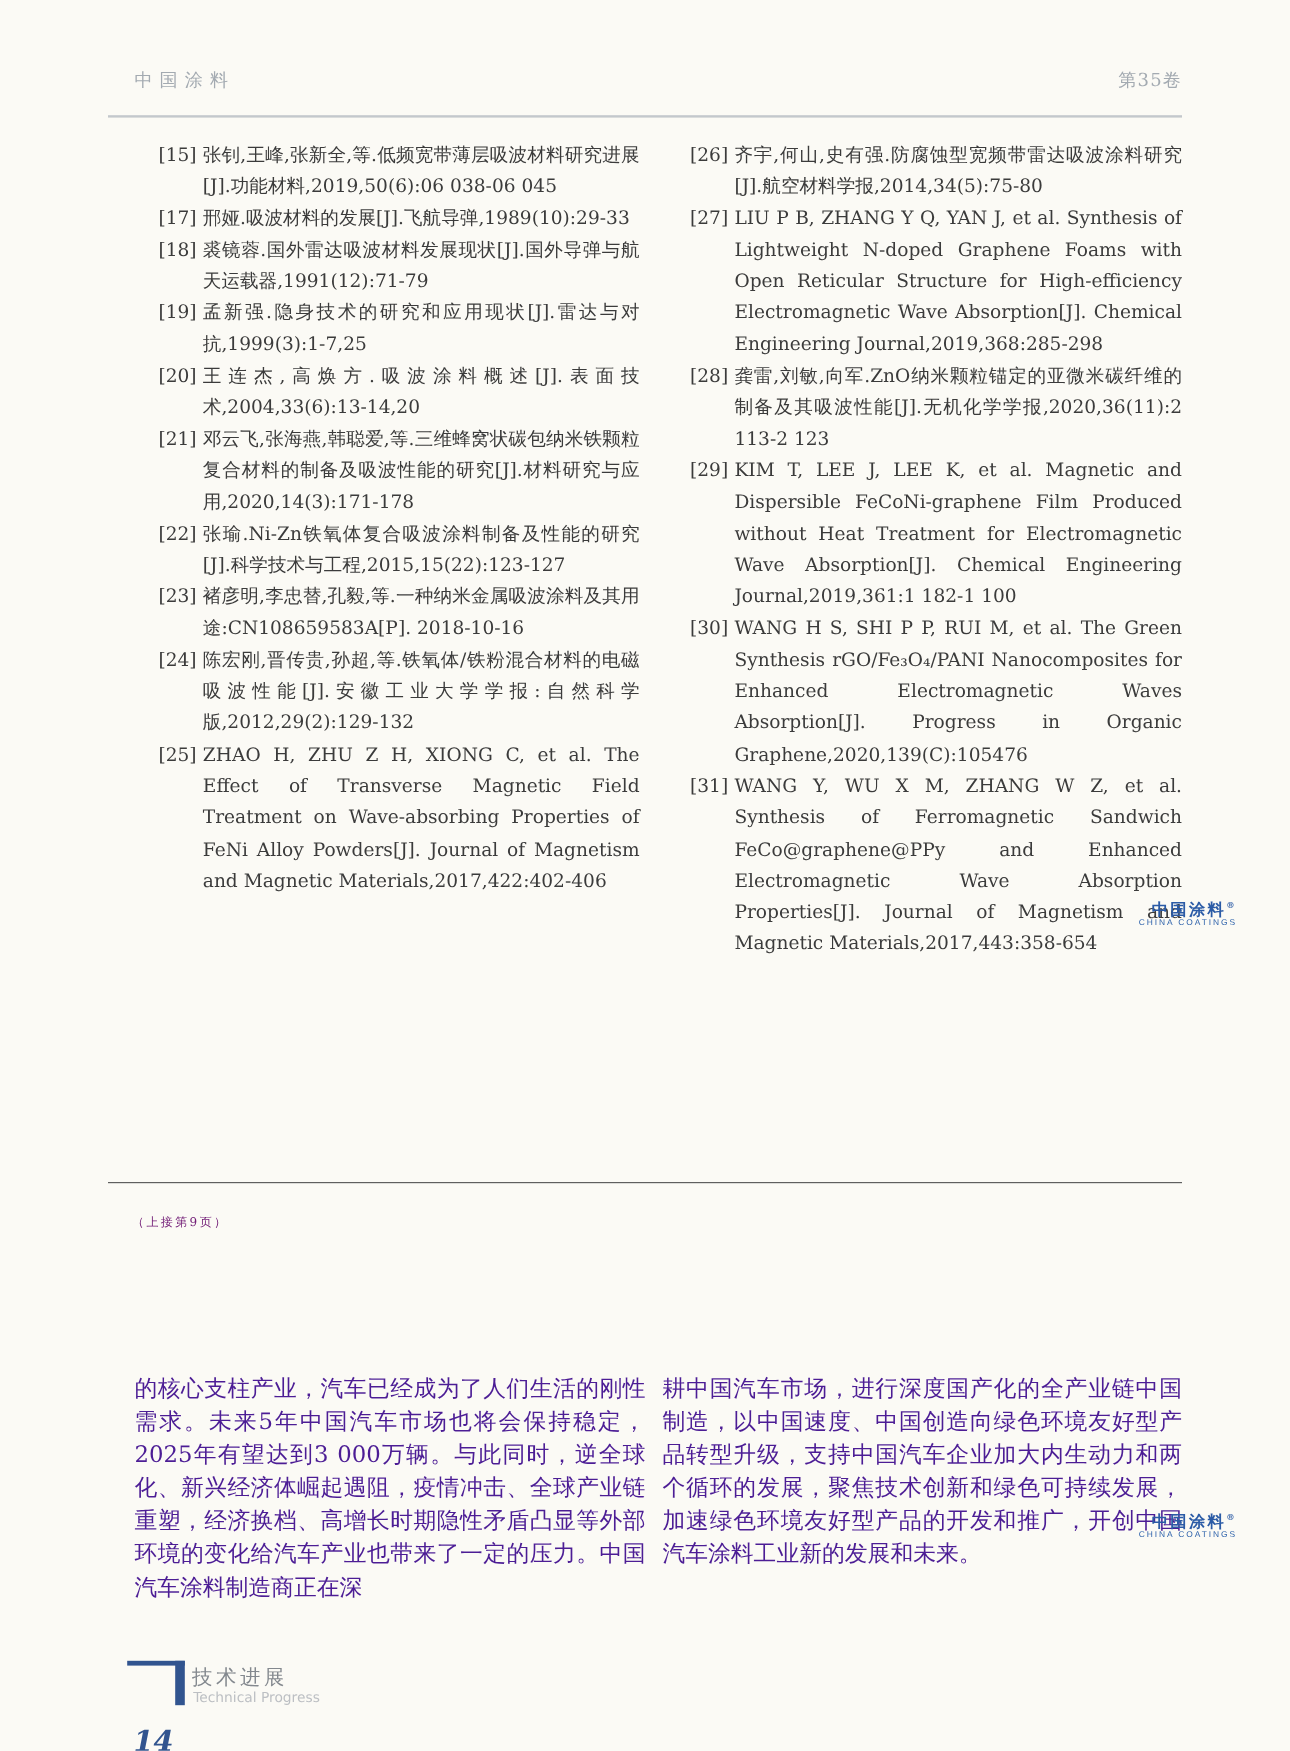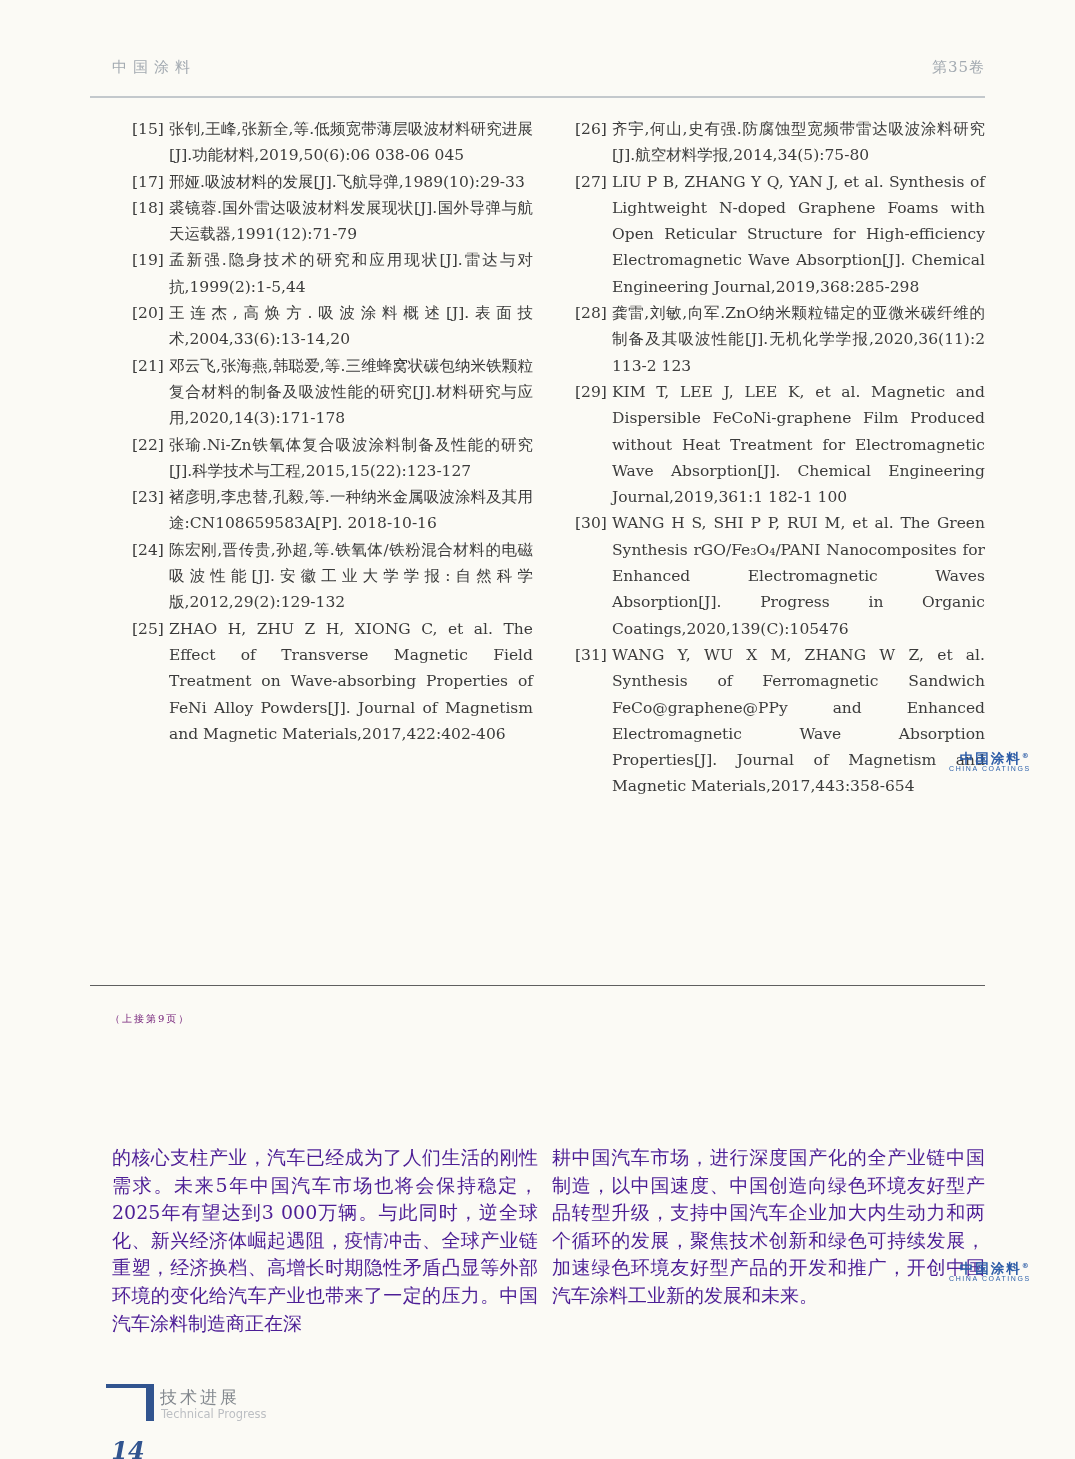--- a/index.html
+++ b/index.html
@@ -70,21 +70,21 @@
   <div class="ref">
     <span class="ref-num">[17]</span>
     <span class="ref-text">邢娅.吸波材料的发展[J].飞航导弹,1989(10):29-33</span>
   </div>
   <div class="ref">
     <span class="ref-num">[18]</span>
     <span class="ref-text">裘镜蓉.国外雷达吸波材料发展现状[J].国外导弹与航天运载器,1991(12):71-79</span>
   </div>
   <div class="ref">
     <span class="ref-num">[19]</span>
-    <span class="ref-text">孟新强.隐身技术的研究和应用现状[J].雷达与对抗,1999(2):1-5,44</span>
+    <span class="ref-text">孟新强.隐身技术的研究和应用现状[J].雷达与对抗,1999(3):1-7,25</span>
   </div>
   <div class="ref">
     <span class="ref-num">[20]</span>
     <span class="ref-text">王连杰,高焕方.吸波涂料概述[J].表面技术,2004,33(6):13-14,20</span>
   </div>
   <div class="ref">
     <span class="ref-num">[21]</span>
     <span class="ref-text">邓云飞,张海燕,韩聪爱,等.三维蜂窝状碳包纳米铁颗粒复合材料的制备及吸波性能的研究[J].材料研究与应用,2020,14(3):171-178</span>
   </div>
   <div class="ref">
@@ -117,21 +117,21 @@
   <div class="ref">
     <span class="ref-num">[28]</span>
     <span class="ref-text">龚雷,刘敏,向军.ZnO纳米颗粒锚定的亚微米碳纤维的制备及其吸波性能[J].无机化学学报,2020,36(11):2 113-2 123</span>
   </div>
   <div class="ref">
     <span class="ref-num">[29]</span>
     <span class="ref-text">KIM T, LEE J, LEE K, et al. Magnetic and Dispersible FeCoNi-graphene Film Produced without Heat Treatment for Electromagnetic Wave Absorption[J]. Chemical Engineering Journal,2019,361:1 182-1 100</span>
   </div>
   <div class="ref">
     <span class="ref-num">[30]</span>
-    <span class="ref-text">WANG H S, SHI P P, RUI M, et al. The Green Synthesis rGO/Fe₃O₄/PANI Nanocomposites for Enhanced Electromagnetic Waves Absorption[J]. Progress in Organic Coatings,2020,139(C):105476</span>
+    <span class="ref-text">WANG H S, SHI P P, RUI M, et al. The Green Synthesis rGO/Fe₃O₄/PANI Nanocomposites for Enhanced Electromagnetic Waves Absorption[J]. Progress in Organic Graphene,2020,139(C):105476</span>
   </div>
   <div class="ref">
     <span class="ref-num">[31]</span>
     <span class="ref-text">WANG Y, WU X M, ZHANG W Z, et al. Synthesis of Ferromagnetic Sandwich FeCo@graphene@PPy and Enhanced Electromagnetic Wave Absorption Properties[J]. Journal of Magnetism and Magnetic Materials,2017,443:358-654</span>
   </div>
 </div>
 
 <div class="brand brand-1">
   <div class="brand-name"><span>中国涂料</span><sup>®</sup></div>
   <div class="brand-sub">CHINA COATINGS</div>

